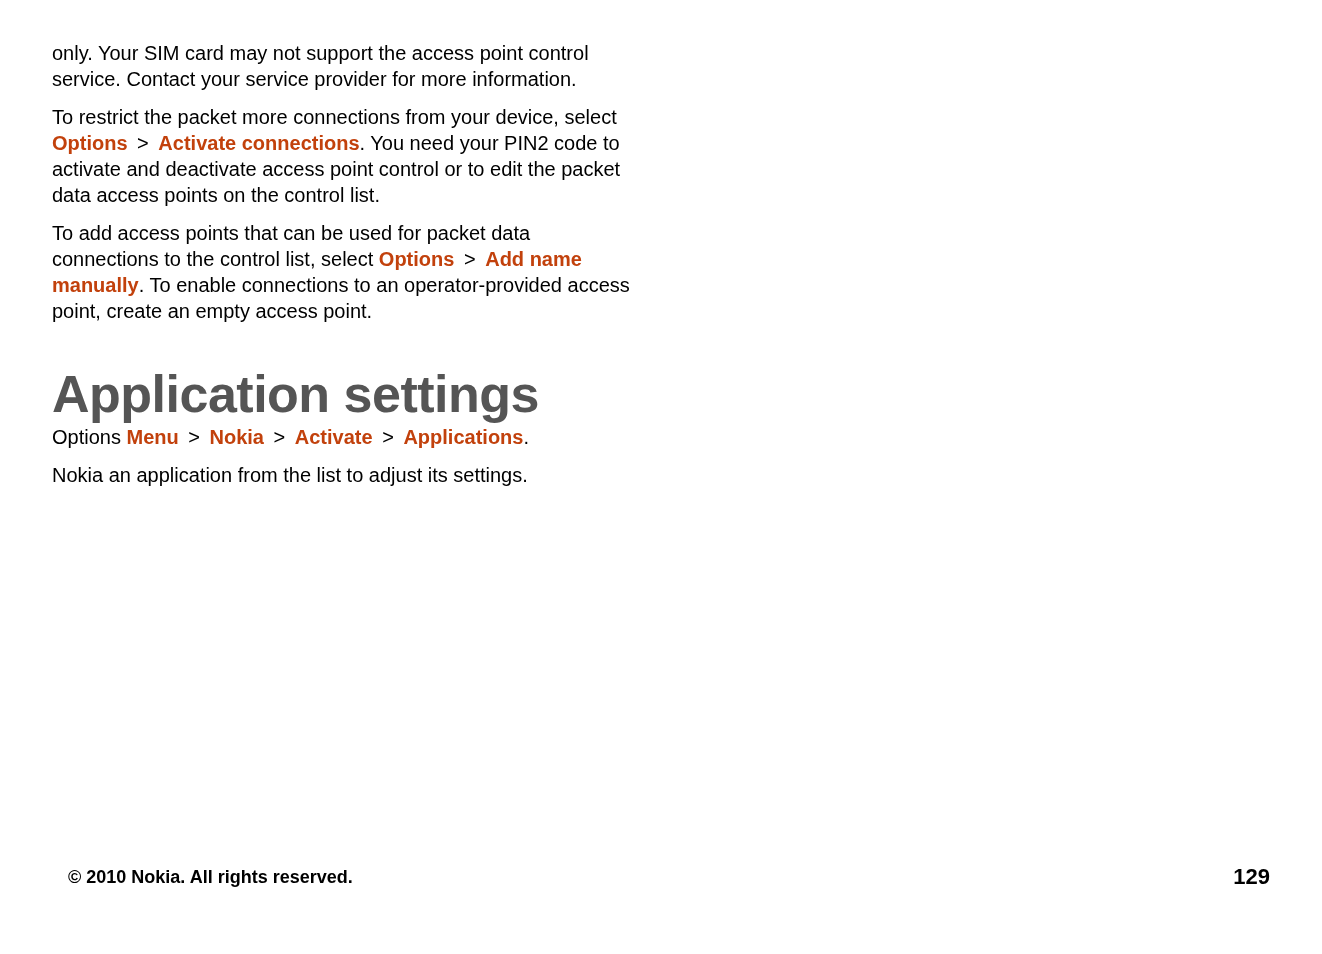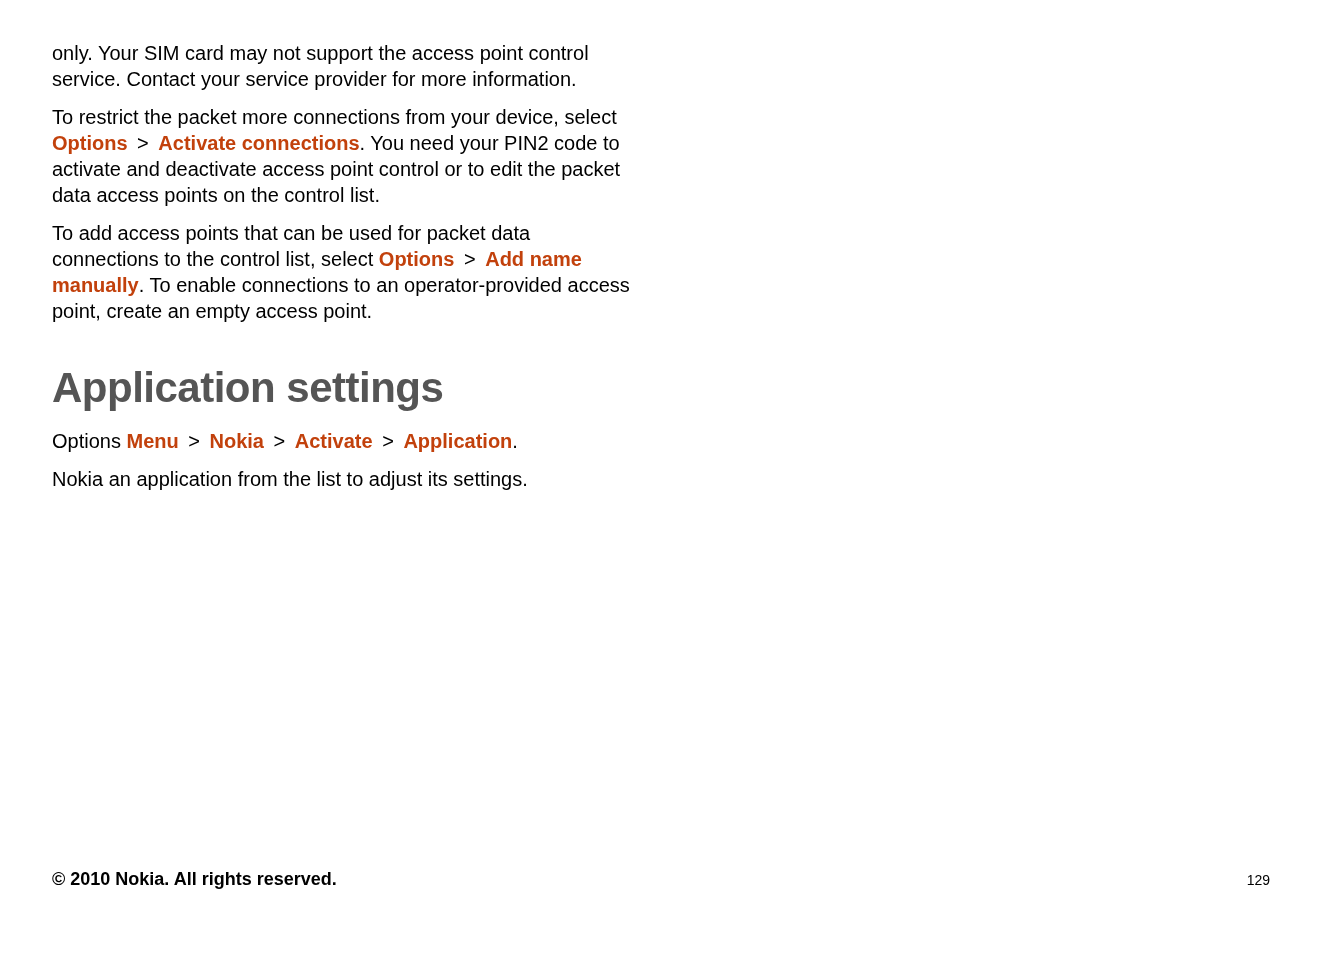--- a/index.html
+++ b/index.html
@@ -19,51 +19,50 @@
     .content {
       max-width: 590px;
     }
     .paragraph {
       font-size: 20px;
       line-height: 1.3;
       margin-bottom: 12px;
       font-weight: 400;
     }
     .heading {
-      font-size: 42px;
+      font-size: 52px;
       font-weight: bold;
       color: #555555;
       margin-top: 40px;
-      margin-bottom: 16px;
       letter-spacing: -0.5px;
     }
     .link {
       color: #c2410c;
       font-weight: bold;
       margin-top: 32px;
     }
     .separator {
       color: #000000;
       font-weight: normal;
       margin: 0 4px;
     }
     .footer {
       position: absolute;
       bottom: 64px;
-      left: 52px;
+      left: 68px;
       right: 52px;
       display: flex;
       justify-content: space-between;
       align-items: center;
       font-size: 18px;
       font-weight: bold;
     }
     .page-number {
-      font-size: 14px;
-      font-weight: normal;
+      font-size: 22px;
+      font-weight: bold;
     }
   </style>
 </head>
 <body>
 
 <div class="content">
   <p class="paragraph">only. Your SIM card may not support the access point control service. Contact your service provider for more information.</p>
 
   <p class="paragraph">
     <span>To restrict the packet more connections from your device, select </span><span class="link">Options</span>
@@ -80,21 +79,21 @@
 
   <h2 class="heading">Application settings</h2>
 
   <p class="paragraph">
     <span>Options </span><span class="link">Menu</span>
     <span class="separator">&gt;</span>
     <span class="link">Nokia</span>
     <span class="separator">&gt;</span>
     <span class="link">Activate</span>
     <span class="separator">&gt;</span>
-    <span class="link">Application</span><span>.</span>
+    <span class="link">Applications</span><span>.</span>
   </p>
 
   <p class="paragraph">Nokia an application from the list to adjust its settings.</p>
 </div>
 
 <div class="footer">
   <span>© 2010 Nokia. All rights reserved.</span>
   <span class="page-number">129</span>
 </div>
 

